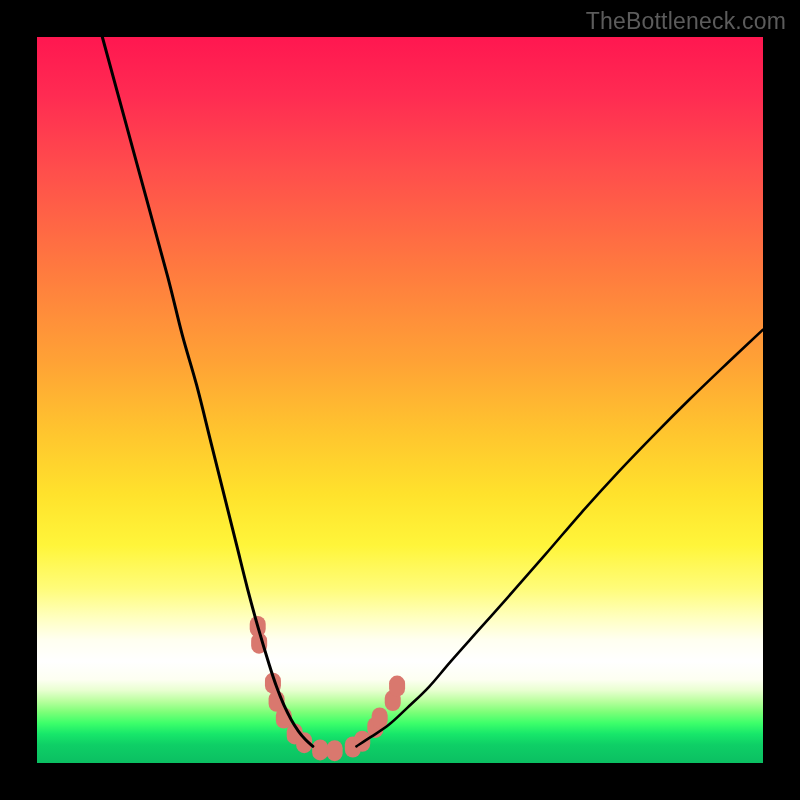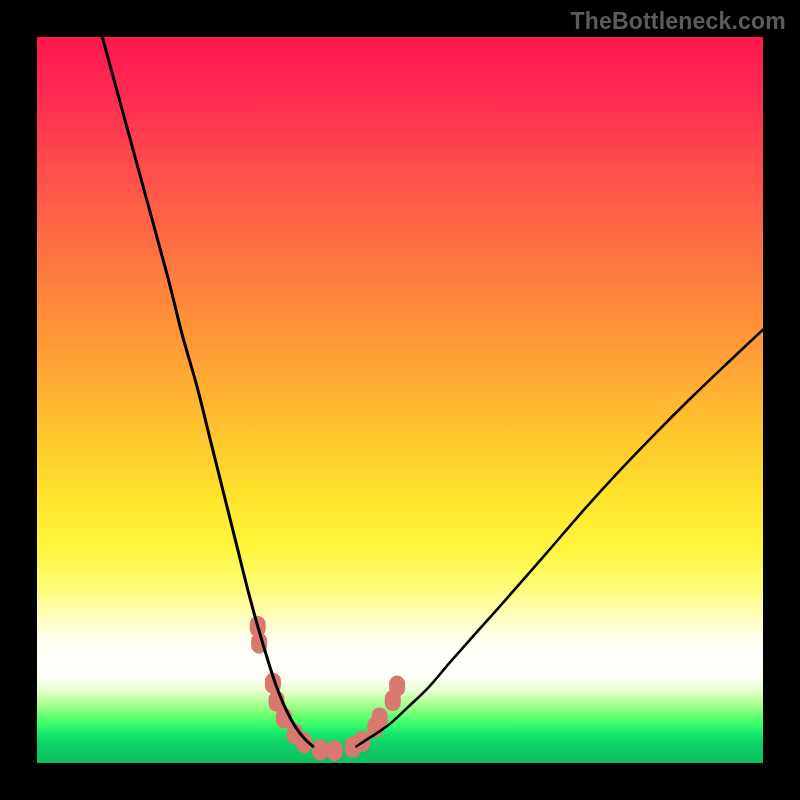--- a/index.html
+++ b/index.html
@@ -49,21 +49,21 @@
       #0ecf66 97.5%,
       #0bbf62 100%
     );
   }
   .watermark {
     position: absolute;
     top: 8px;
     right: 14px;
     color: #5c5c5c;
     font-size: 23px;
-    font-weight: 700;
+    font-weight: 400;
     letter-spacing: 0.2px;
     z-index: 10;
   }
   svg.curves {
     position: absolute;
     top: 0;
     left: 0;
     width: 726px;
     height: 726px;
     overflow: visible;

